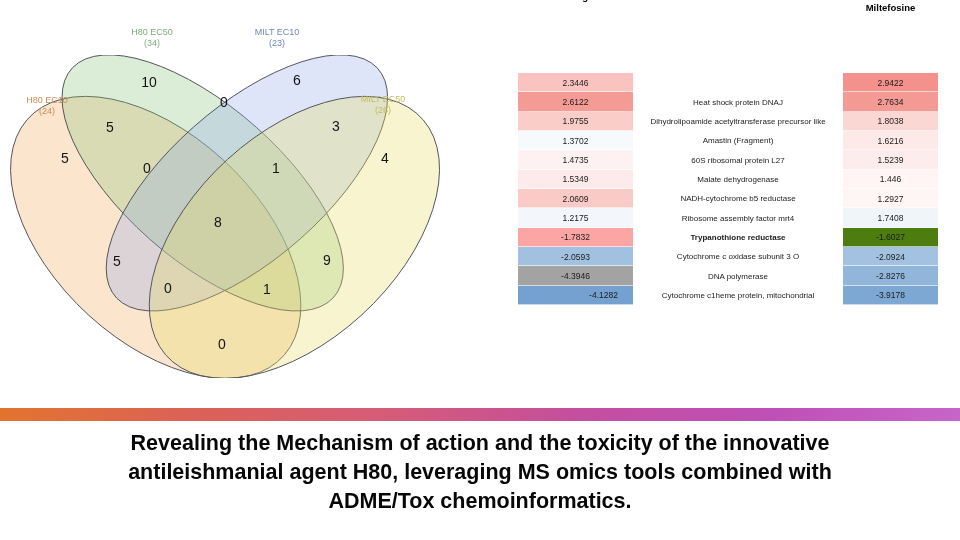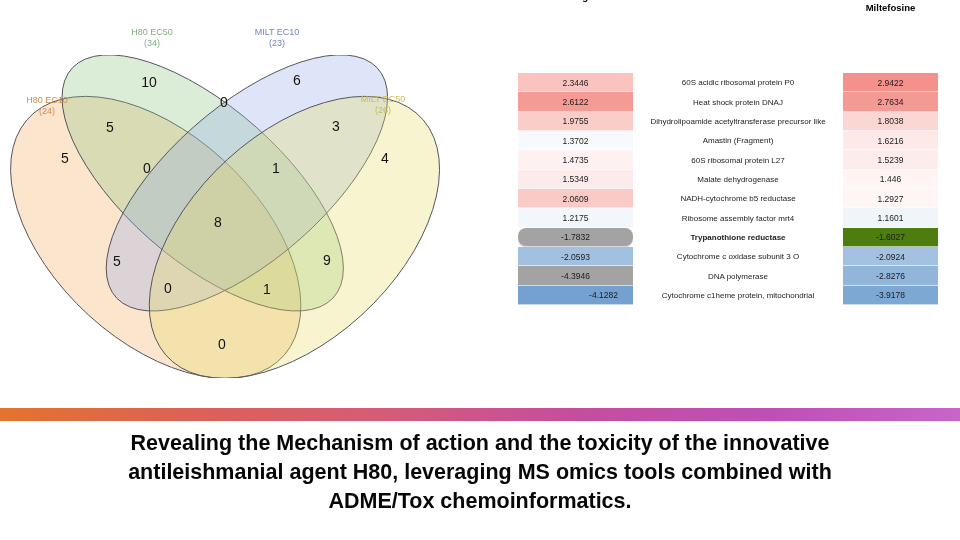--- a/index.html
+++ b/index.html
@@ -102,21 +102,20 @@
   <div class="th th-h80">Fold change H80</div>
   <div class="th th-protein">Protein name</div>
   <div class="th th-milt">
     <div>Fold change</div>
     <div>Miltefosine</div>
   </div>
   <div class="rows" id="table-rows">
 
   <div class="trow">
     <div class="cell c1" style="background: rgb(250, 195, 192);">2.3446</div>
-    <div class="cell c2">60S acidic ribosomal protein P0</div>
     <div class="cell c3" style="background: rgb(244, 145, 140);">2.9422</div>
   </div>
 
   <div class="trow">
     <div class="cell c1" style="background: rgb(244, 155, 150);">2.6122</div>
     <div class="cell c2">Heat shock protein DNAJ</div>
     <div class="cell c3" style="background: rgb(244, 154, 149);">2.7634</div>
   </div>
 
   <div class="trow">
@@ -145,25 +144,25 @@
 
   <div class="trow">
     <div class="cell c1" style="background: rgb(249, 202, 198);">2.0609</div>
     <div class="cell c2">NADH-cytochrome b5 reductase</div>
     <div class="cell c3" style="background: rgb(254, 246, 245);">1.2927</div>
   </div>
 
   <div class="trow">
     <div class="cell c1" style="background: rgb(243, 247, 251);">1.2175</div>
     <div class="cell c2">Ribosome assembly factor mrt4</div>
-    <div class="cell c3" style="background: rgb(240, 245, 250);">1.1601</div>
+    <div class="cell c3" style="background: rgb(240, 245, 250);">1.7408</div>
   </div>
 
   <div class="trow">
-    <div class="cell c1" style="background: #a3a3a3; border-radius: 8px;">-1.7832</div>
+    <div class="cell c1" style="background: #fca5a5;">-1.7832</div>
     <div class="cell c2" style="font-weight: 700;">Trypanothione reductase</div>
     <div class="cell c3" style="background: #4d7c0f;">-1.6027</div>
   </div>
 
   <div class="trow">
     <div class="cell c1" style="background: rgb(162, 193, 224);">-2.0593</div>
     <div class="cell c2">Cytochrome c oxidase subunit 3 O</div>
     <div class="cell c3" style="background: rgb(163, 193, 224);">-2.0924</div>
   </div>
 

